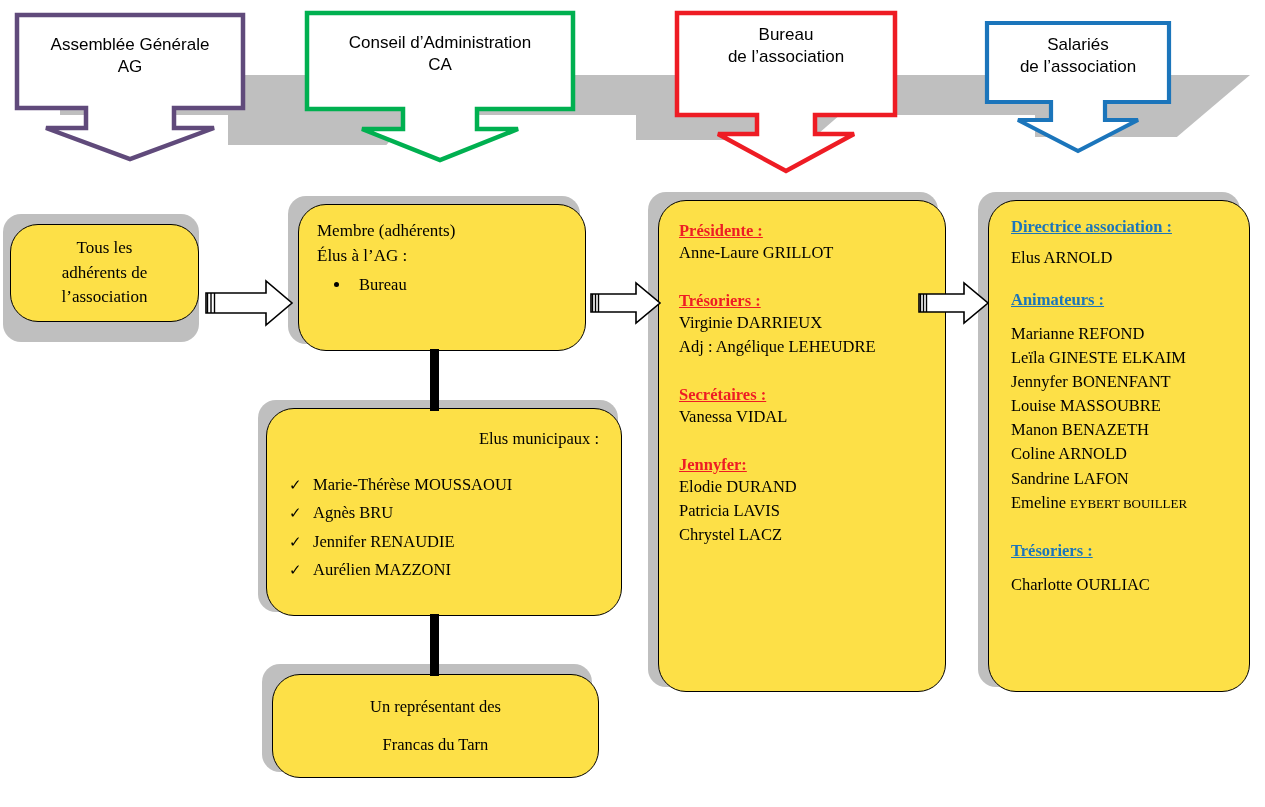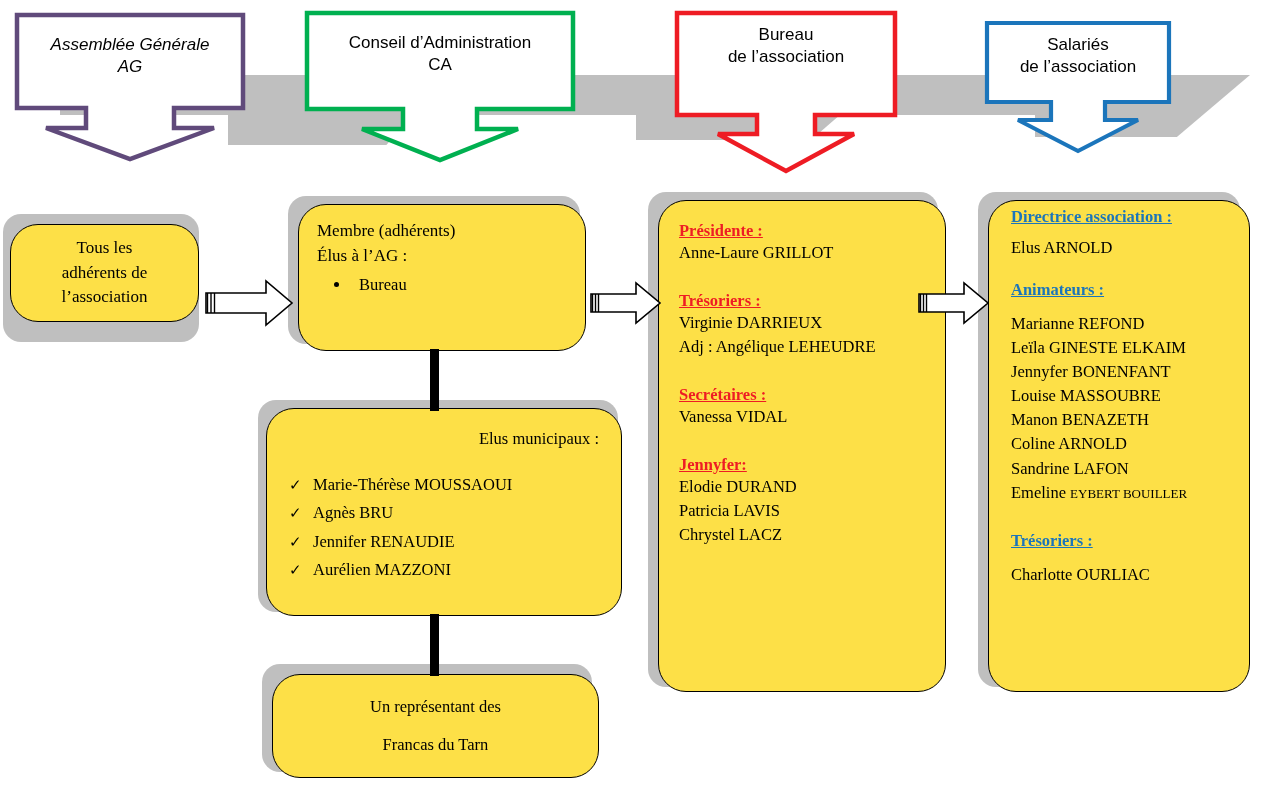--- a/index.html
+++ b/index.html
@@ -124,21 +124,21 @@
 
 <div id="canvas">
 
   <div class="band" style="left:60px; top:75px; width:260px; height:40px; clip-path: polygon(0 0, 100% 0, 85% 100%, 0 100%);"></div>
   <div class="band" style="left:228px; top:75px; width:220px; height:70px; clip-path: polygon(0 0, 100% 0, 72% 100%, 0 100%);"></div>
   <div class="band" style="left:440px; top:75px; width:290px; height:40px; clip-path: polygon(0 0, 100% 0, 88% 100%, 0 100%);"></div>
   <div class="band" style="left:636px; top:75px; width:250px; height:65px; clip-path: polygon(0 0, 100% 0, 70% 100%, 0 100%);"></div>
   <div class="band" style="left:860px; top:75px; width:330px; height:40px; clip-path: polygon(0 0, 100% 0, 88% 100%, 0 100%);"></div>
   <div class="band" style="left:1035px; top:75px; width:215px; height:62px; clip-path: polygon(0 0, 100% 0, 66% 100%, 0 100%);"></div>
 
-  <div class="arrowbox" style="left:14px; top:12px; width:232px; height:150px;font-style:italic;">
+  <div class="arrowbox" style="left:14px; top:12px; width:232px; height:150px;">
     <svg width="232" height="150" viewBox="0 0 232 150" aria-hidden="true">
       <polygon points="3,3 229,3 229,96 160,96 160,116 200,116 116,147 32,116 72,116 72,96 3,96" fill="#ffffff" stroke="#604a7b" stroke-width="4.5" stroke-linejoin="miter"></polygon>
     </svg>
     <div class="ab-text t17" style="top:22px;">
       <div>Assemblée Générale</div>
       <div>AG</div>
     </div>
   </div>
 
   <div class="arrowbox" style="left:304px; top:10px; width:272px; height:152px;">
@@ -275,21 +275,21 @@
     <svg width="78" height="50" viewBox="0 0 78 50" aria-hidden="true">
       <polygon points="5,16 50,16 50,5 74,25 50,45 50,34 5,34" fill="#ffffff" stroke="#000000" stroke-width="1.6" stroke-linejoin="miter"></polygon>
       <line x1="6.5" y1="16" x2="6.5" y2="34" stroke="#000" stroke-width="1.4"></line>
       <line x1="9.5" y1="16" x2="9.5" y2="34" stroke="#000" stroke-width="1.4"></line>
       <line x1="12.5" y1="16" x2="12.5" y2="34" stroke="#000" stroke-width="1.4"></line>
     </svg>
   </div>
 
   <div class="rshadow" style="left:978px; top:192px; width:262px; height:495px;"></div>
   <div class="rbox" style="left:988px; top:200px; width:262px; height:492px;">
-    <div class="inner" style="padding:6px 22px;">
+    <div class="inner" style="padding:16px 22px;">
       <div class="hd-blue">Directrice association :</div>
       <div style="height:9px"></div>
       <div class="line t16">Elus ARNOLD</div>
       <div class="gap-md"></div>
 
       <div class="hd-blue">Animateurs :</div>
       <div style="height:12px"></div>
       <div class="line t16">Marianne REFOND</div>
       <div class="line t16">Leïla GINESTE ELKAIM</div>
       <div class="line t16">Jennyfer BONENFANT</div>

